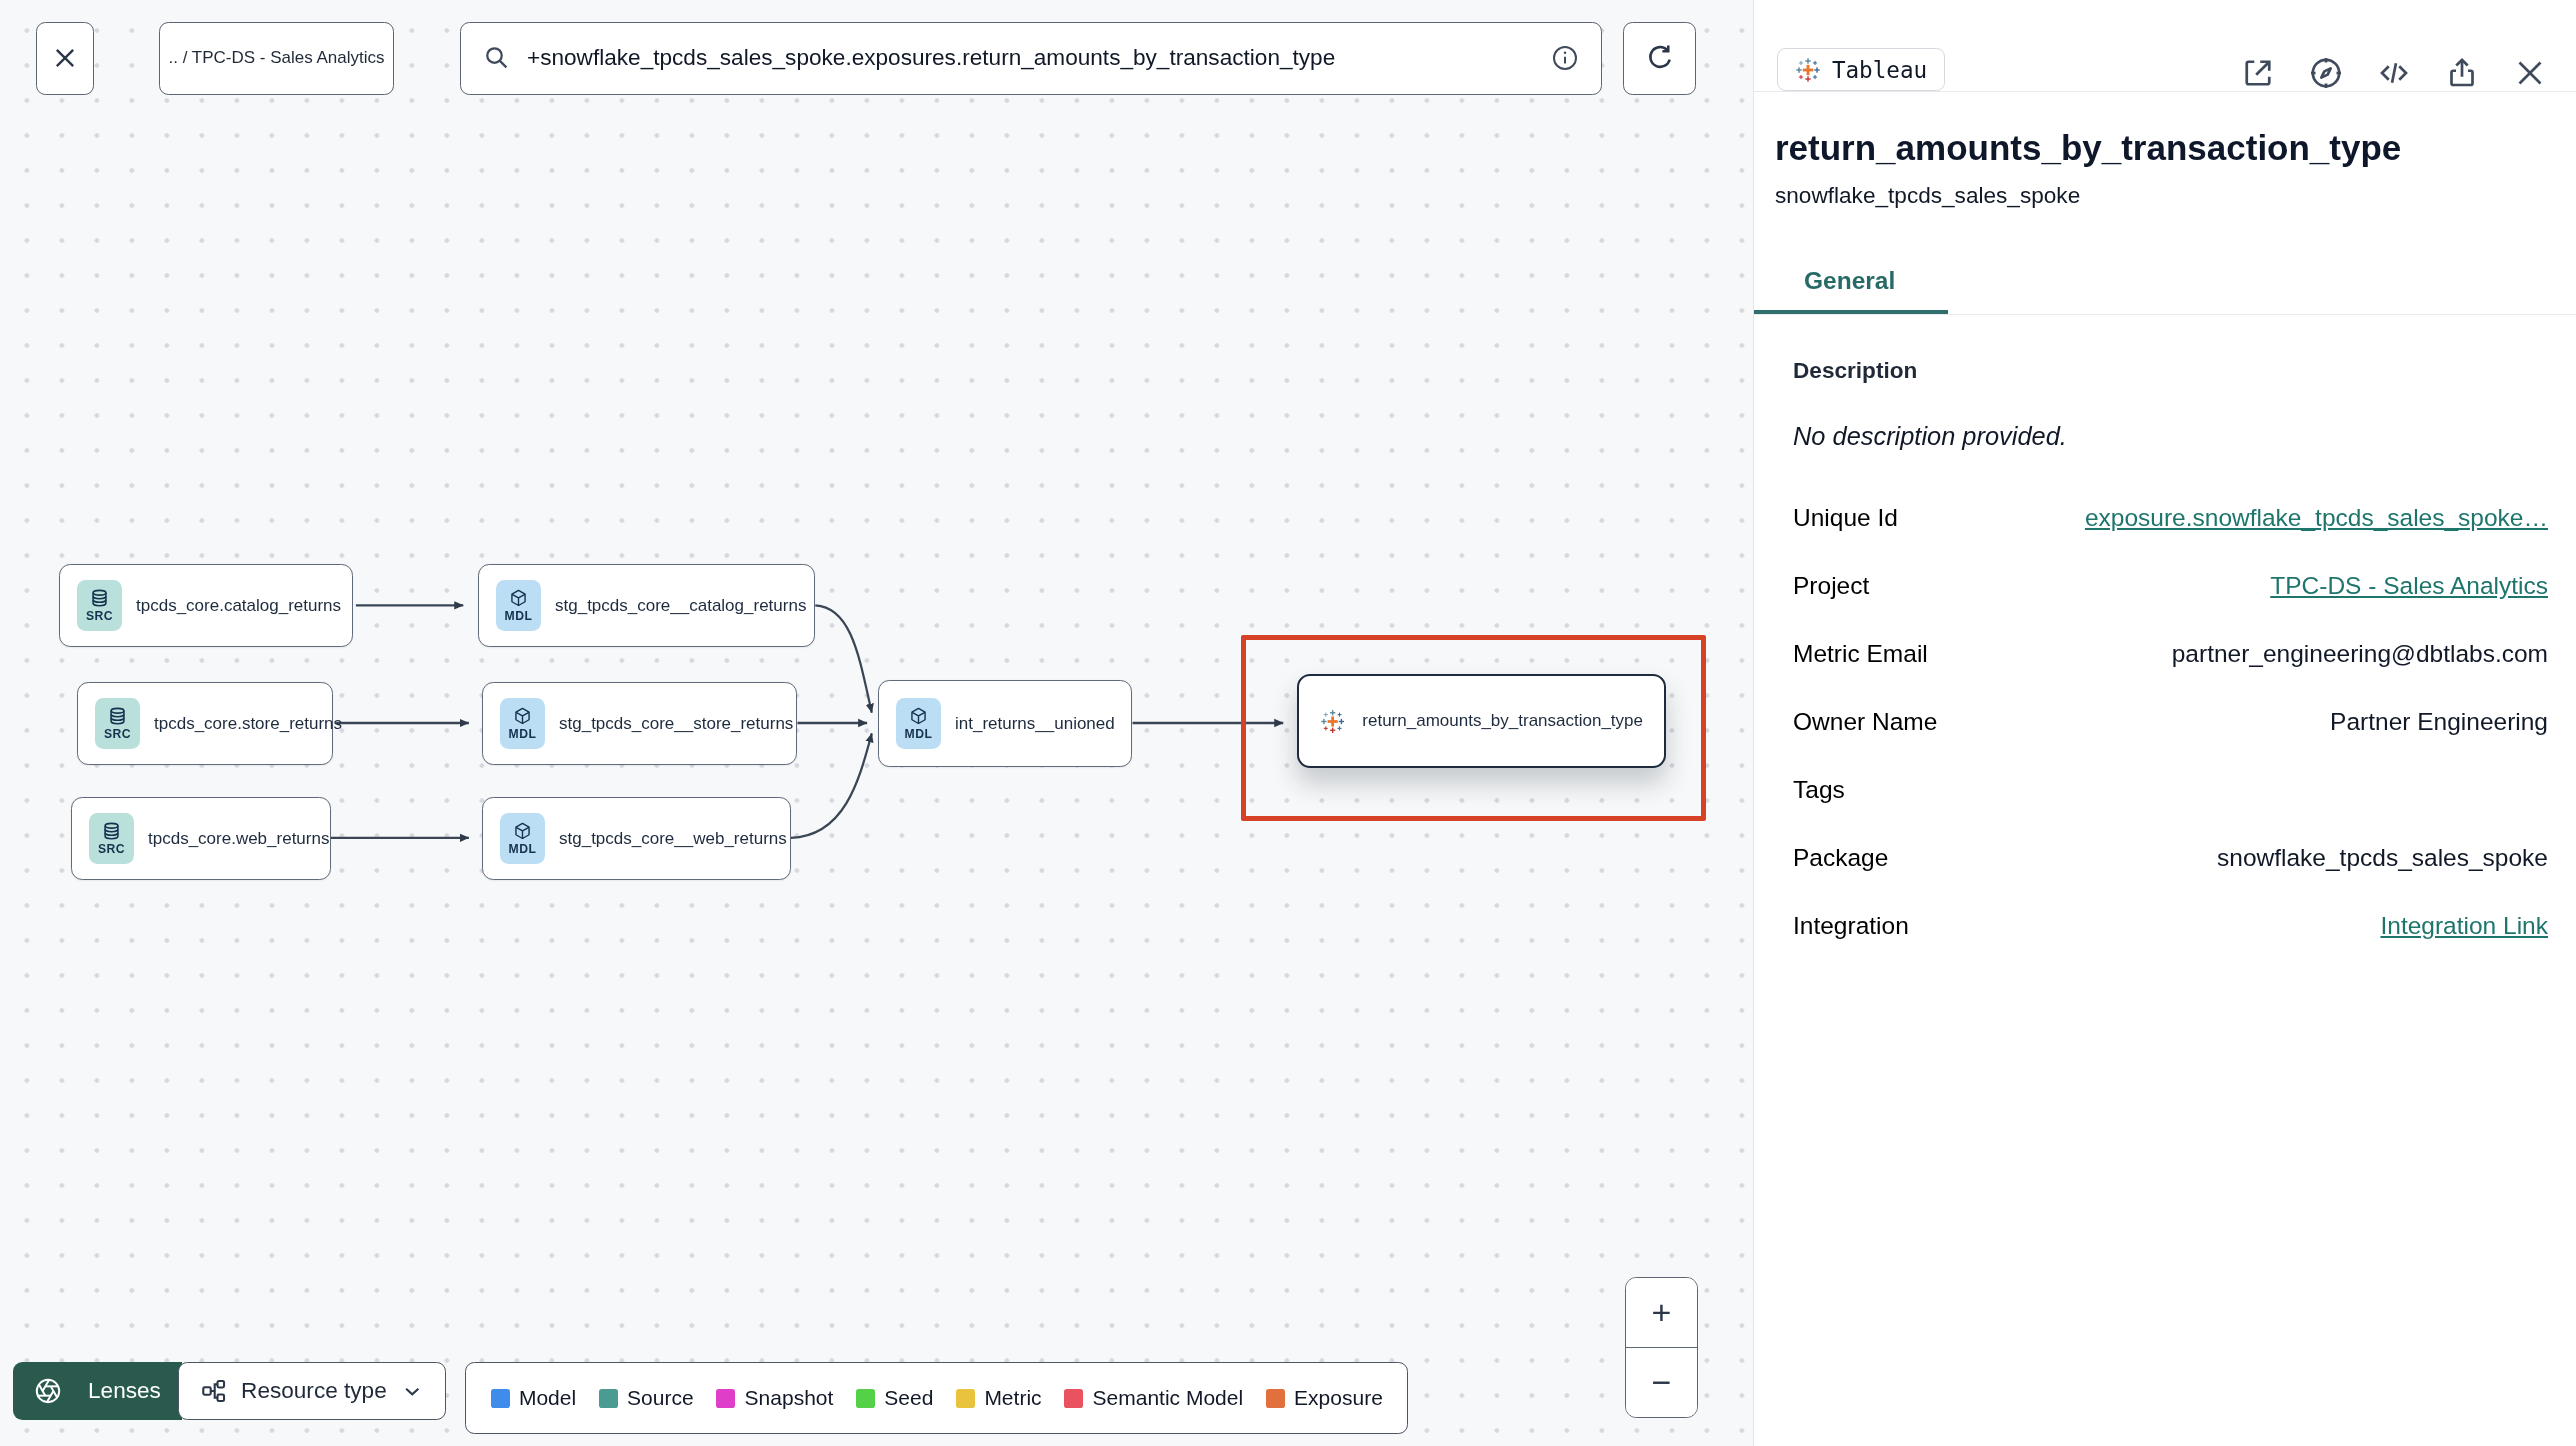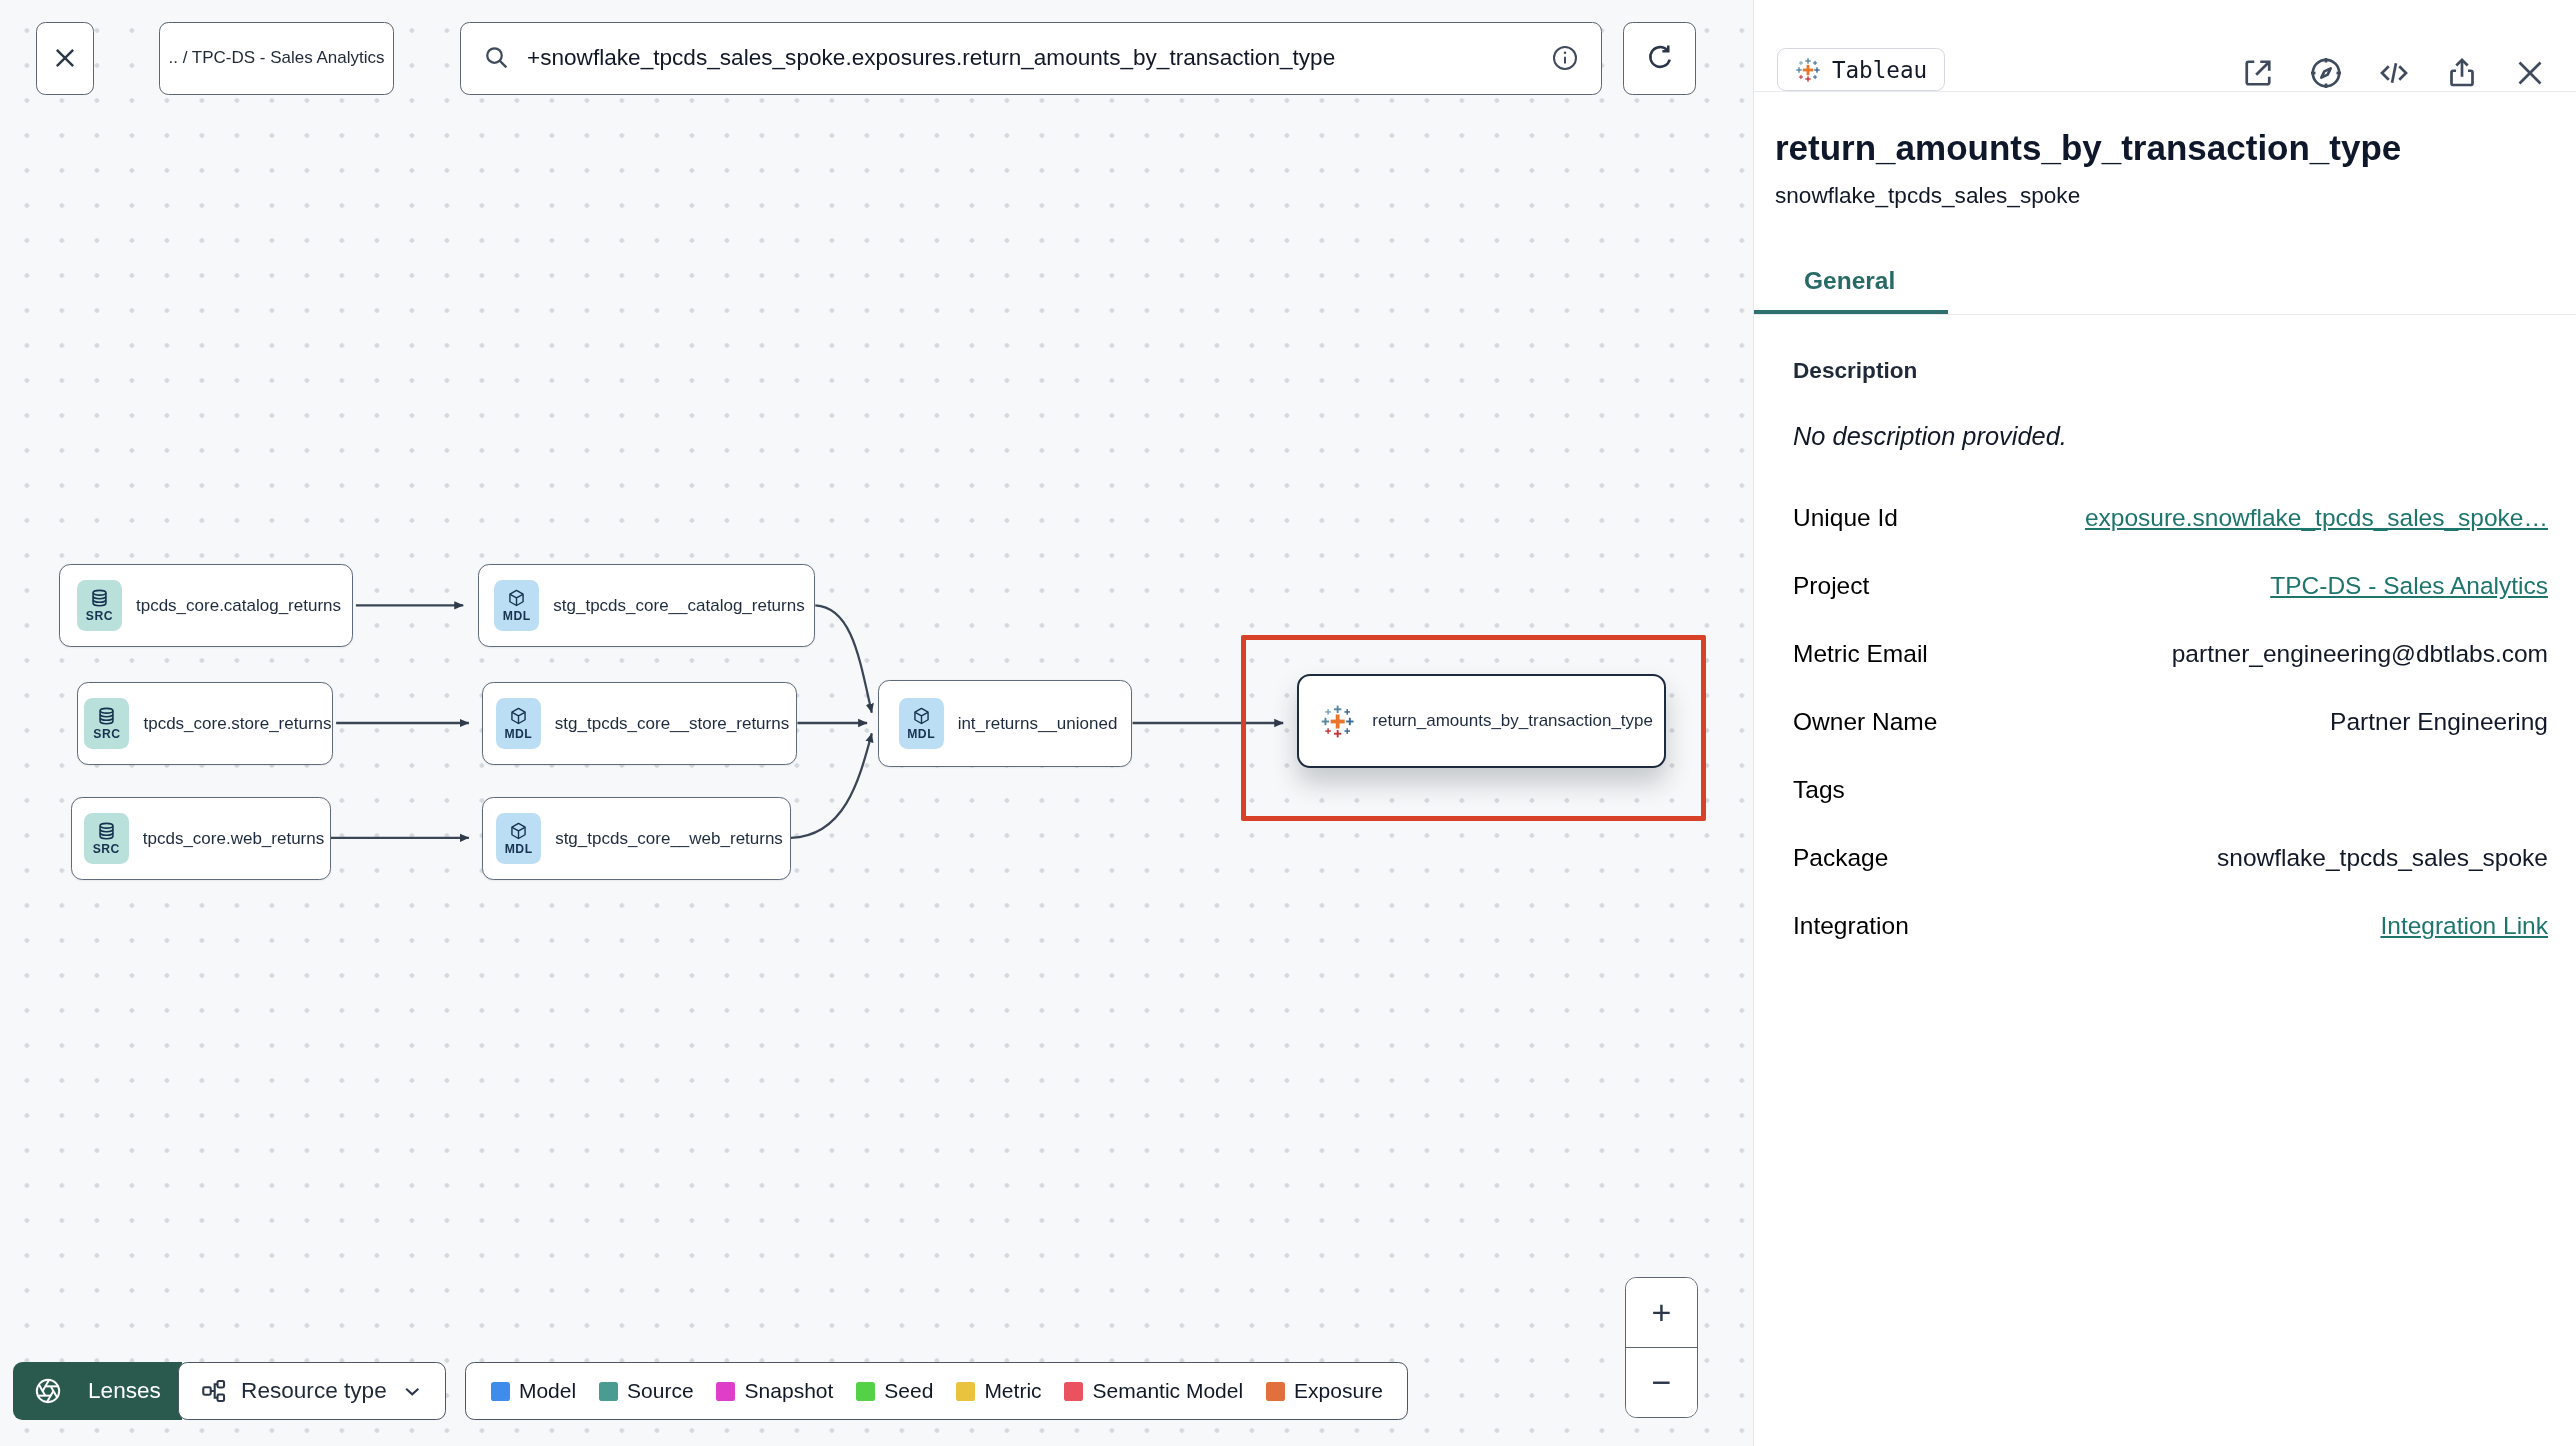--- a/index.html
+++ b/index.html
@@ -22,22 +22,22 @@
     align-items:center; justify-content:center; font-size:17px; color:#1f2937; }
   .searchbox { position:absolute; left:460px; top:21.7px; width:1142px; height:73px;
     background:#fff; border:1.9px solid #5b6573; border-radius:9.4px; display:flex;
     align-items:center; padding:0 21px; gap:15px; }
   .searchbox input { flex:1; border:none; outline:none; font-size:22.6px; color:#111827;
     font-family:"Liberation Sans", sans-serif; background:transparent; }
   .refresh-btn { left:1623px; top:21.7px; width:73px; height:73px; }
 
   
   .node { position:absolute; height:83px; background:#fff; border:1.9px solid #5f6b7a;
-    border-radius:11.3px; display:flex; align-items:center; padding:0 11px 0 17px; gap:14px;
-    box-shadow:0 0.9px 1.9px rgba(15,23,42,.06);justify-content:center; }
+    border-radius:11.3px; display:flex; align-items:center; padding:0 21px 0 17px; gap:14px;
+    box-shadow:0 0.9px 1.9px rgba(15,23,42,.06); }
   .node-label { font-size:17px; color:#1e2b3e; white-space:nowrap; }
   .tile { width:45px; height:51px; border-radius:8.5px; display:flex; flex-direction:column;
     align-items:center; justify-content:center; gap:0.9px; flex:none; }
   .tile-src { background:#b9e0da; }
   .tile-mdl { background:#bcdef5; }
   .tile-badge { font-size:12.2px; font-weight:bold; color:#16324f; letter-spacing:0.5px; }
   .node-exposure { height:94px; border:2.8px solid #1e2b3e; border-radius:13px;
     box-shadow:0 15px 26px rgba(20,30,45,.22); padding-left:21px; gap:17px; }
   .select-box { position:absolute; left:1241px; top:635px; width:465px; height:186px;
     border:5.6px solid #d64127; border-radius:1.9px; }
@@ -51,21 +51,21 @@
   .zoomctl button:first-child { border-bottom:1.9px solid #5b6573; }
 
   
   .lens-group { position:absolute; left:13px; top:1362px; height:58px; display:flex; }
   .lenses-btn { background:#2a5a4d; color:#fff; border:none; border-radius:9.4px 0 0 9.4px;
     display:flex; align-items:center; gap:26px; padding:0 21px; font-size:22.6px;
     font-family:"Liberation Sans", sans-serif; cursor:pointer; }
   .rtype-btn { background:#fff; border:1.9px solid #4b5563; border-radius:9.4px;
     margin-left:-3.8px; display:flex; align-items:center; gap:13px; padding:0 21px;
     font-size:22.6px; color:#1f2937; cursor:pointer; font-family:"Liberation Sans", sans-serif; }
-  .legend { position:absolute; left:465px; top:1362px; height:58px; background:#fff;
+  .legend { position:absolute; left:465px; top:1362px; height:72px; background:#fff;
     border:1.9px solid #4b5563; border-radius:9.4px; display:flex; align-items:center;
     gap:22.6px; padding:0 24.5px; }
   .legend-item { display:flex; align-items:center; gap:9.4px; font-size:21px; color:#111827; }
   .swatch { width:19px; height:19px; border-radius:2.8px; flex:none; }
 
   
   .panel { position:absolute; left:1753px; top:0; width:823px; height:1446px;
     background:#fff; border-left:0.9px solid #e3e6ea; }
   .panel-head { height:92px; display:flex; align-items:flex-end; justify-content:space-between;
     padding:0 28px 0 22.6px; border-bottom:0.9px solid #e8eaed;gap:32px; }

